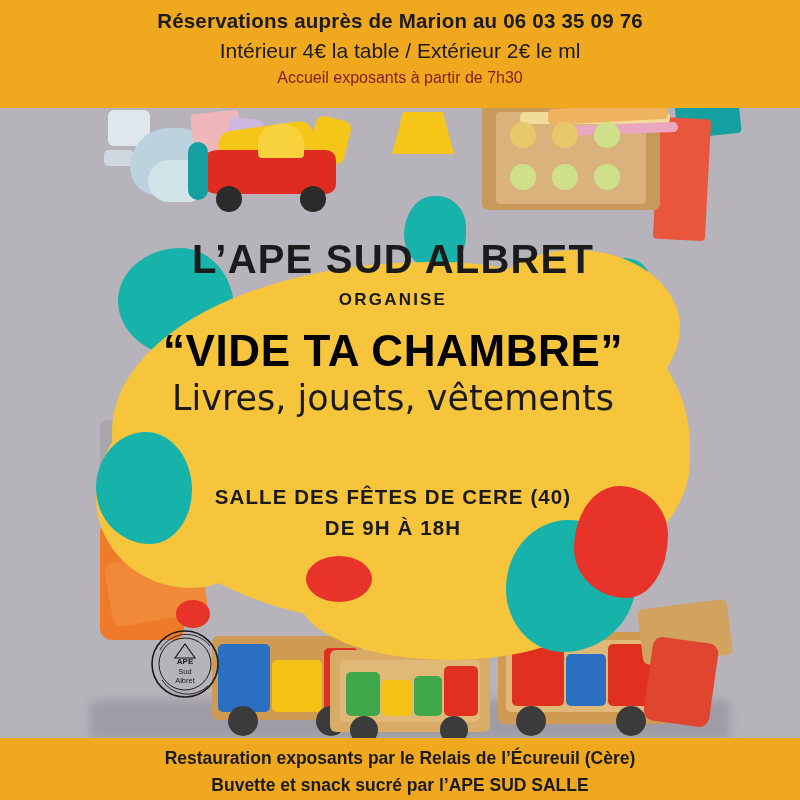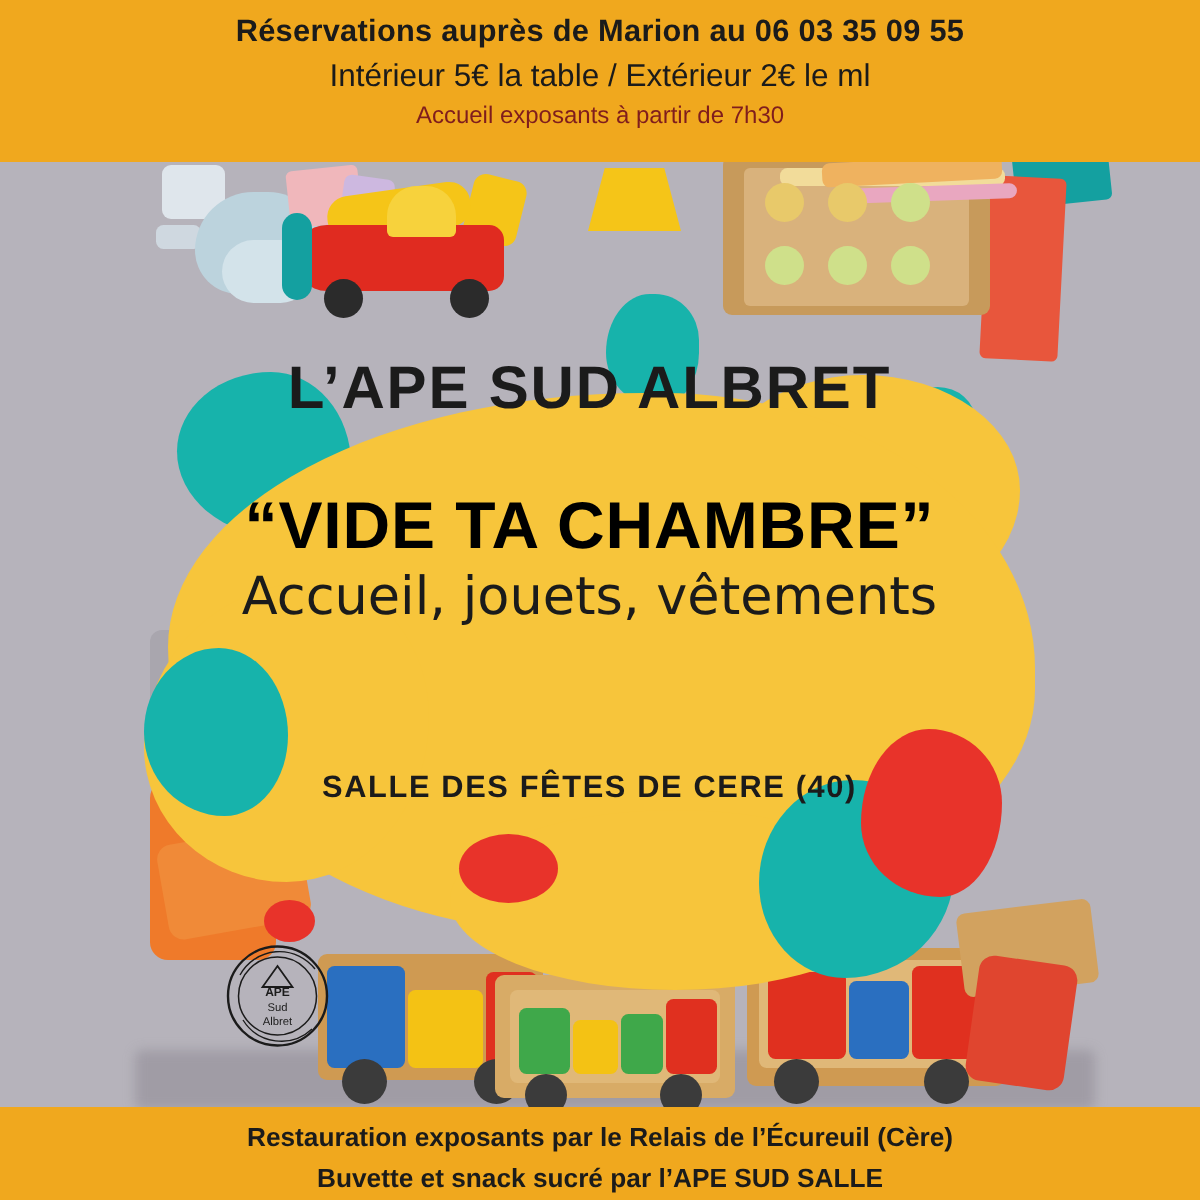--- a/index.html
+++ b/index.html
@@ -265,21 +265,21 @@
     display: inline-block;
     background: #e8332a;
     color: #ffffff;
     font-size: 23px;
     font-weight: bold;
     letter-spacing: 1.6px;
     padding: 9px 26px 10px 26px;
     border-radius: 22px;
   }
   .t-salle {
-    top: 510px;
+    top: 482px;
     font-size: 20.5px;
     font-weight: bold;
     color: #1b1b1b;
     letter-spacing: 1.1px;
     line-height: 1.5;
   }
 
   
   .logo {
     position: absolute;
@@ -384,30 +384,32 @@
       <text x="37" y="36" font-family="Liberation Sans, sans-serif" font-size="8" font-weight="bold" text-anchor="middle" fill="#1b1b1b">APE</text>
       <text x="37" y="46" font-family="Liberation Sans, sans-serif" font-size="7.5" text-anchor="middle" fill="#1b1b1b">Sud</text>
       <text x="37" y="55" font-family="Liberation Sans, sans-serif" font-size="7.5" text-anchor="middle" fill="#1b1b1b">Albret</text>
       <path d="M12 22 a30 30 0 0 1 50 -4" fill="none" stroke="#1b1b1b" stroke-width="0.9"></path>
       <path d="M14 52 a30 30 0 0 0 46 6" fill="none" stroke="#1b1b1b" stroke-width="0.9"></path>
     </svg>
   </div>
 
   <div class="content">
     <div class="txt t-title">L’APE SUD ALBRET</div>
+    <div class="txt t-organise">ORGANISE</div>
     <div class="txt t-vide">“VIDE TA CHAMBRE”</div>
-    <div class="txt t-livres">Accueil, jouets, vêtements</div>
+    <div class="txt t-livres">Livres, jouets, vêtements</div>
     <div class="txt t-salle">
       <div>SALLE DES FÊTES DE CERE (40)</div>
+      <div>DE 9H À 18H</div>
     </div>
   </div>
 
   <div class="banner">
-    <div class="banner-line1">Réservations auprès de Marion au 06 03 35 09 55</div>
-    <div class="banner-line2">Intérieur 5€ la table / Extérieur 2€ le ml</div>
+    <div class="banner-line1">Réservations auprès de Marion au 06 03 35 09 76</div>
+    <div class="banner-line2">Intérieur 4€ la table / Extérieur 2€ le ml</div>
     <div class="banner-line3">Accueil exposants à partir de 7h30</div>
   </div>
 
   <div class="footer">
     <div class="footer-line">Restauration exposants par le Relais de l’Écureuil (Cère)</div>
     <div class="footer-line">Buvette et snack sucré  par l’APE SUD SALLE</div>
   </div>
 
 </div>
 

